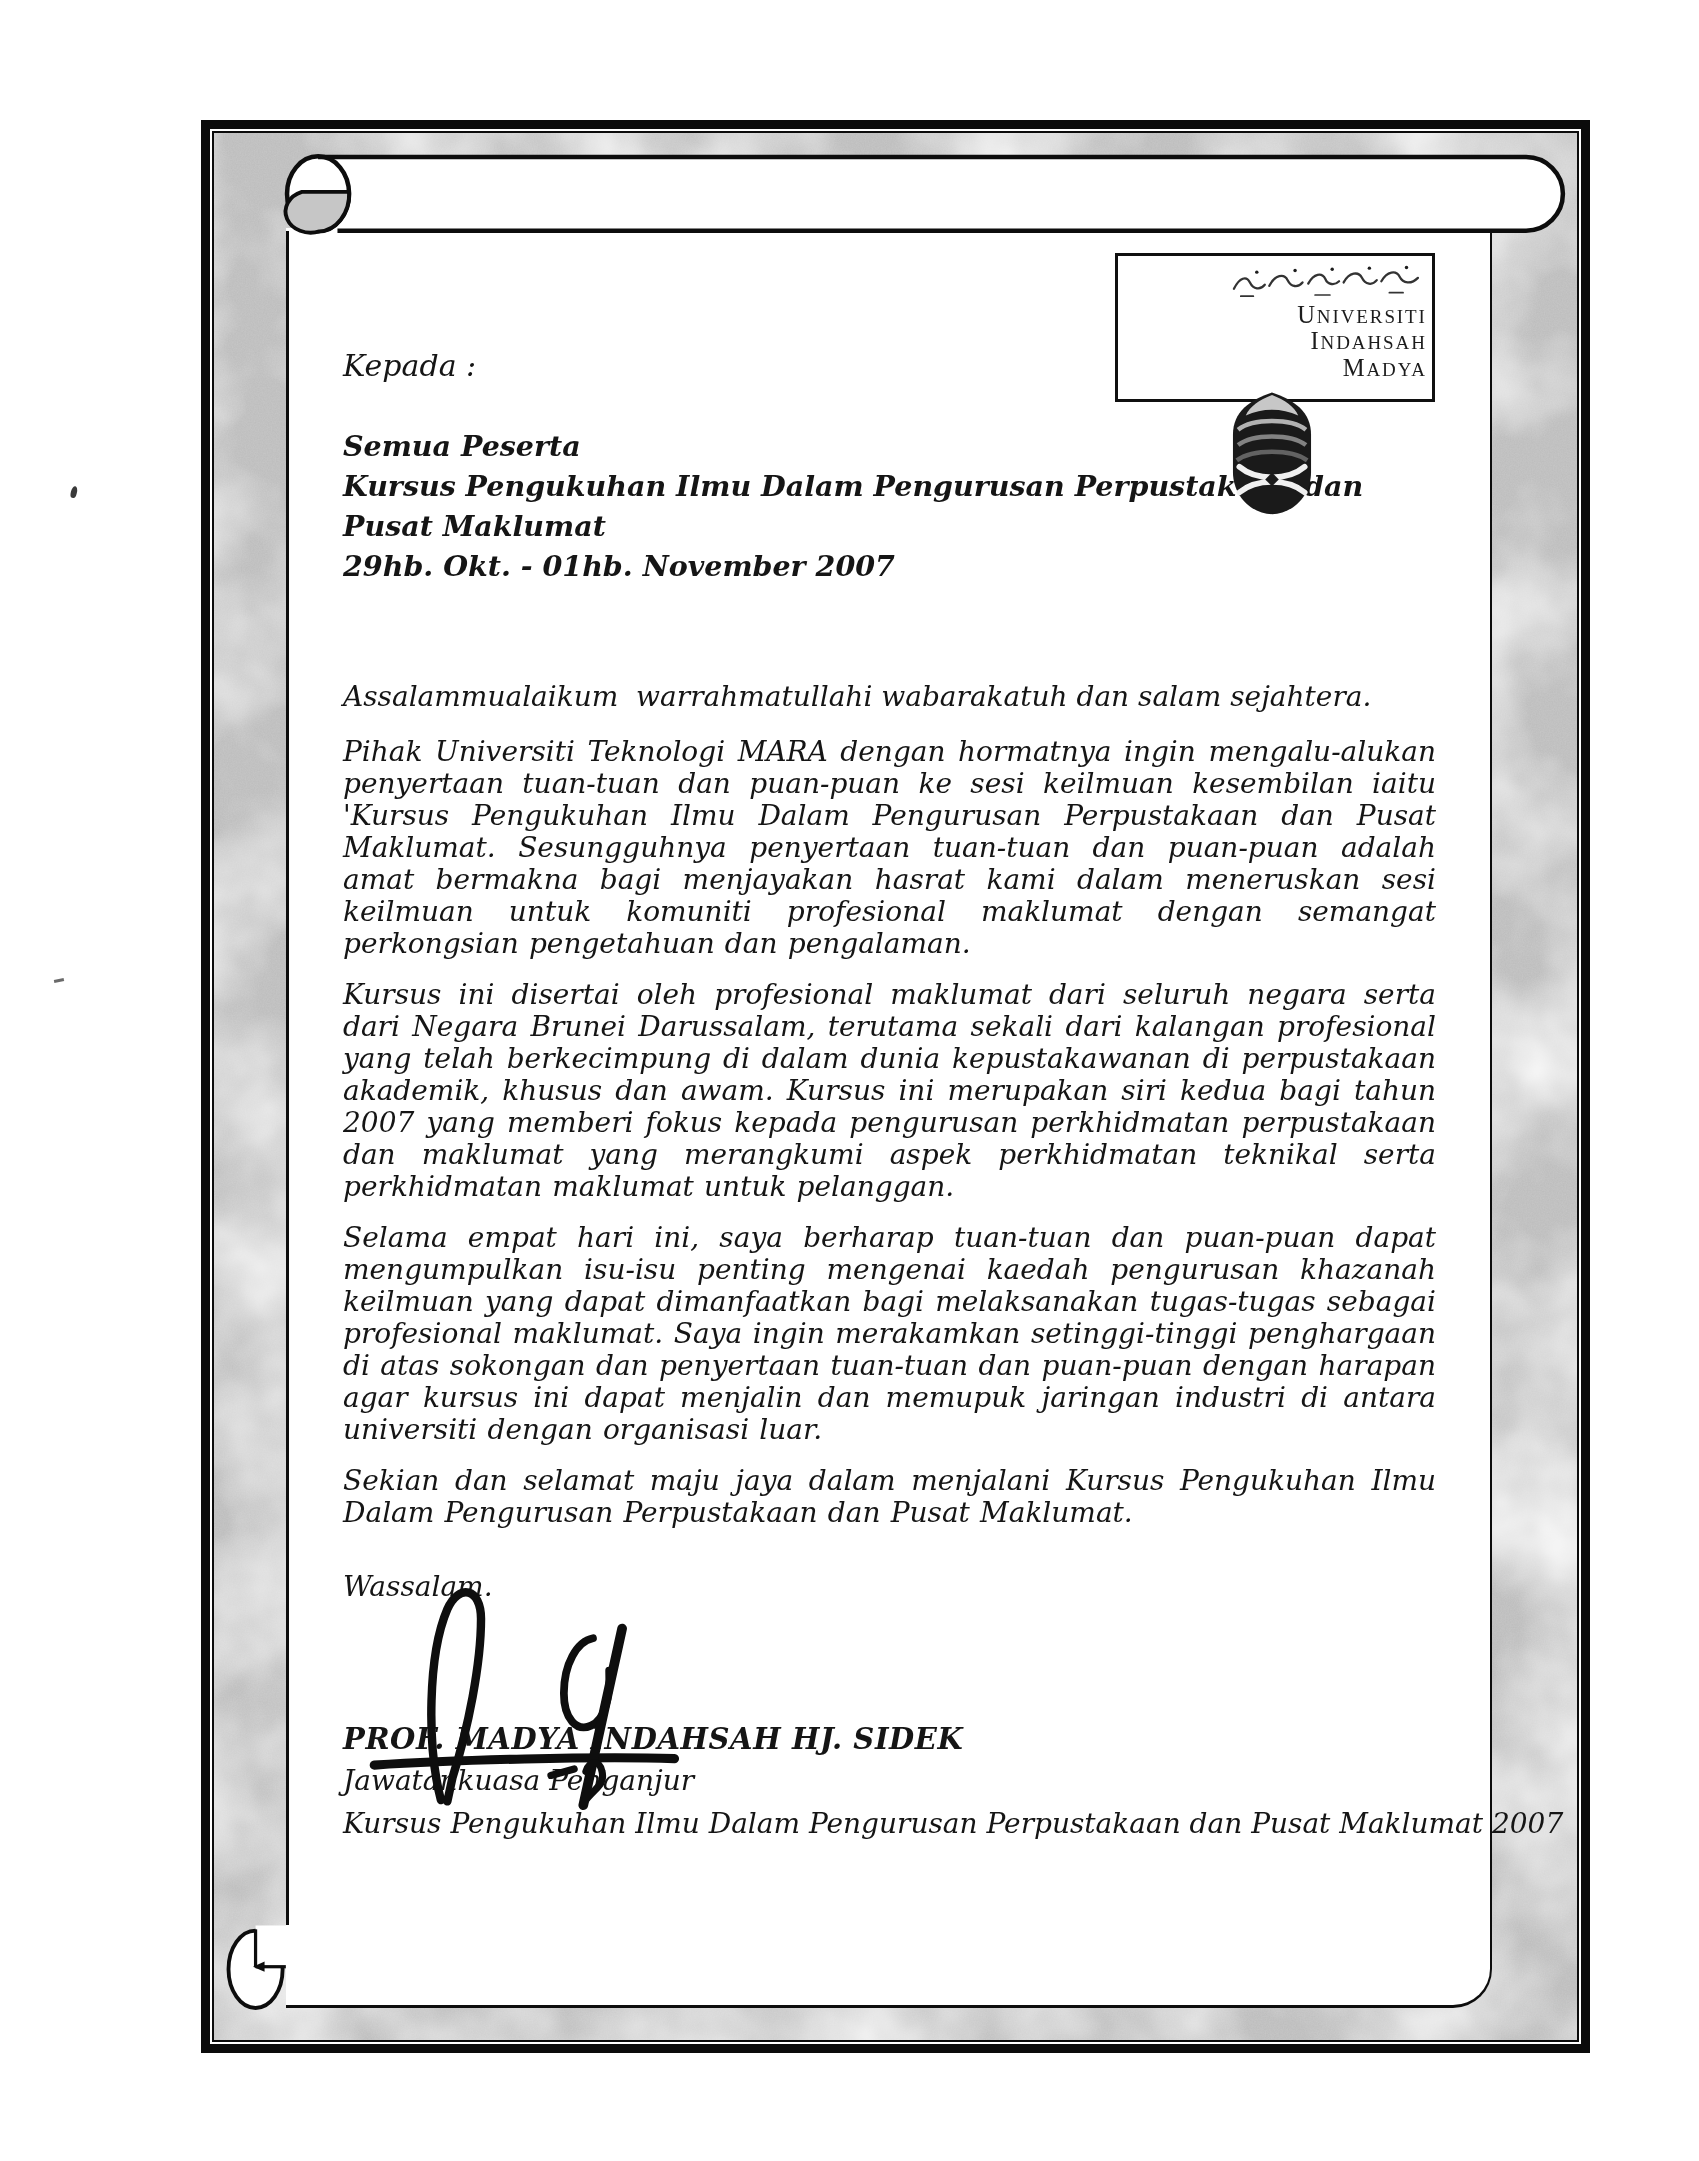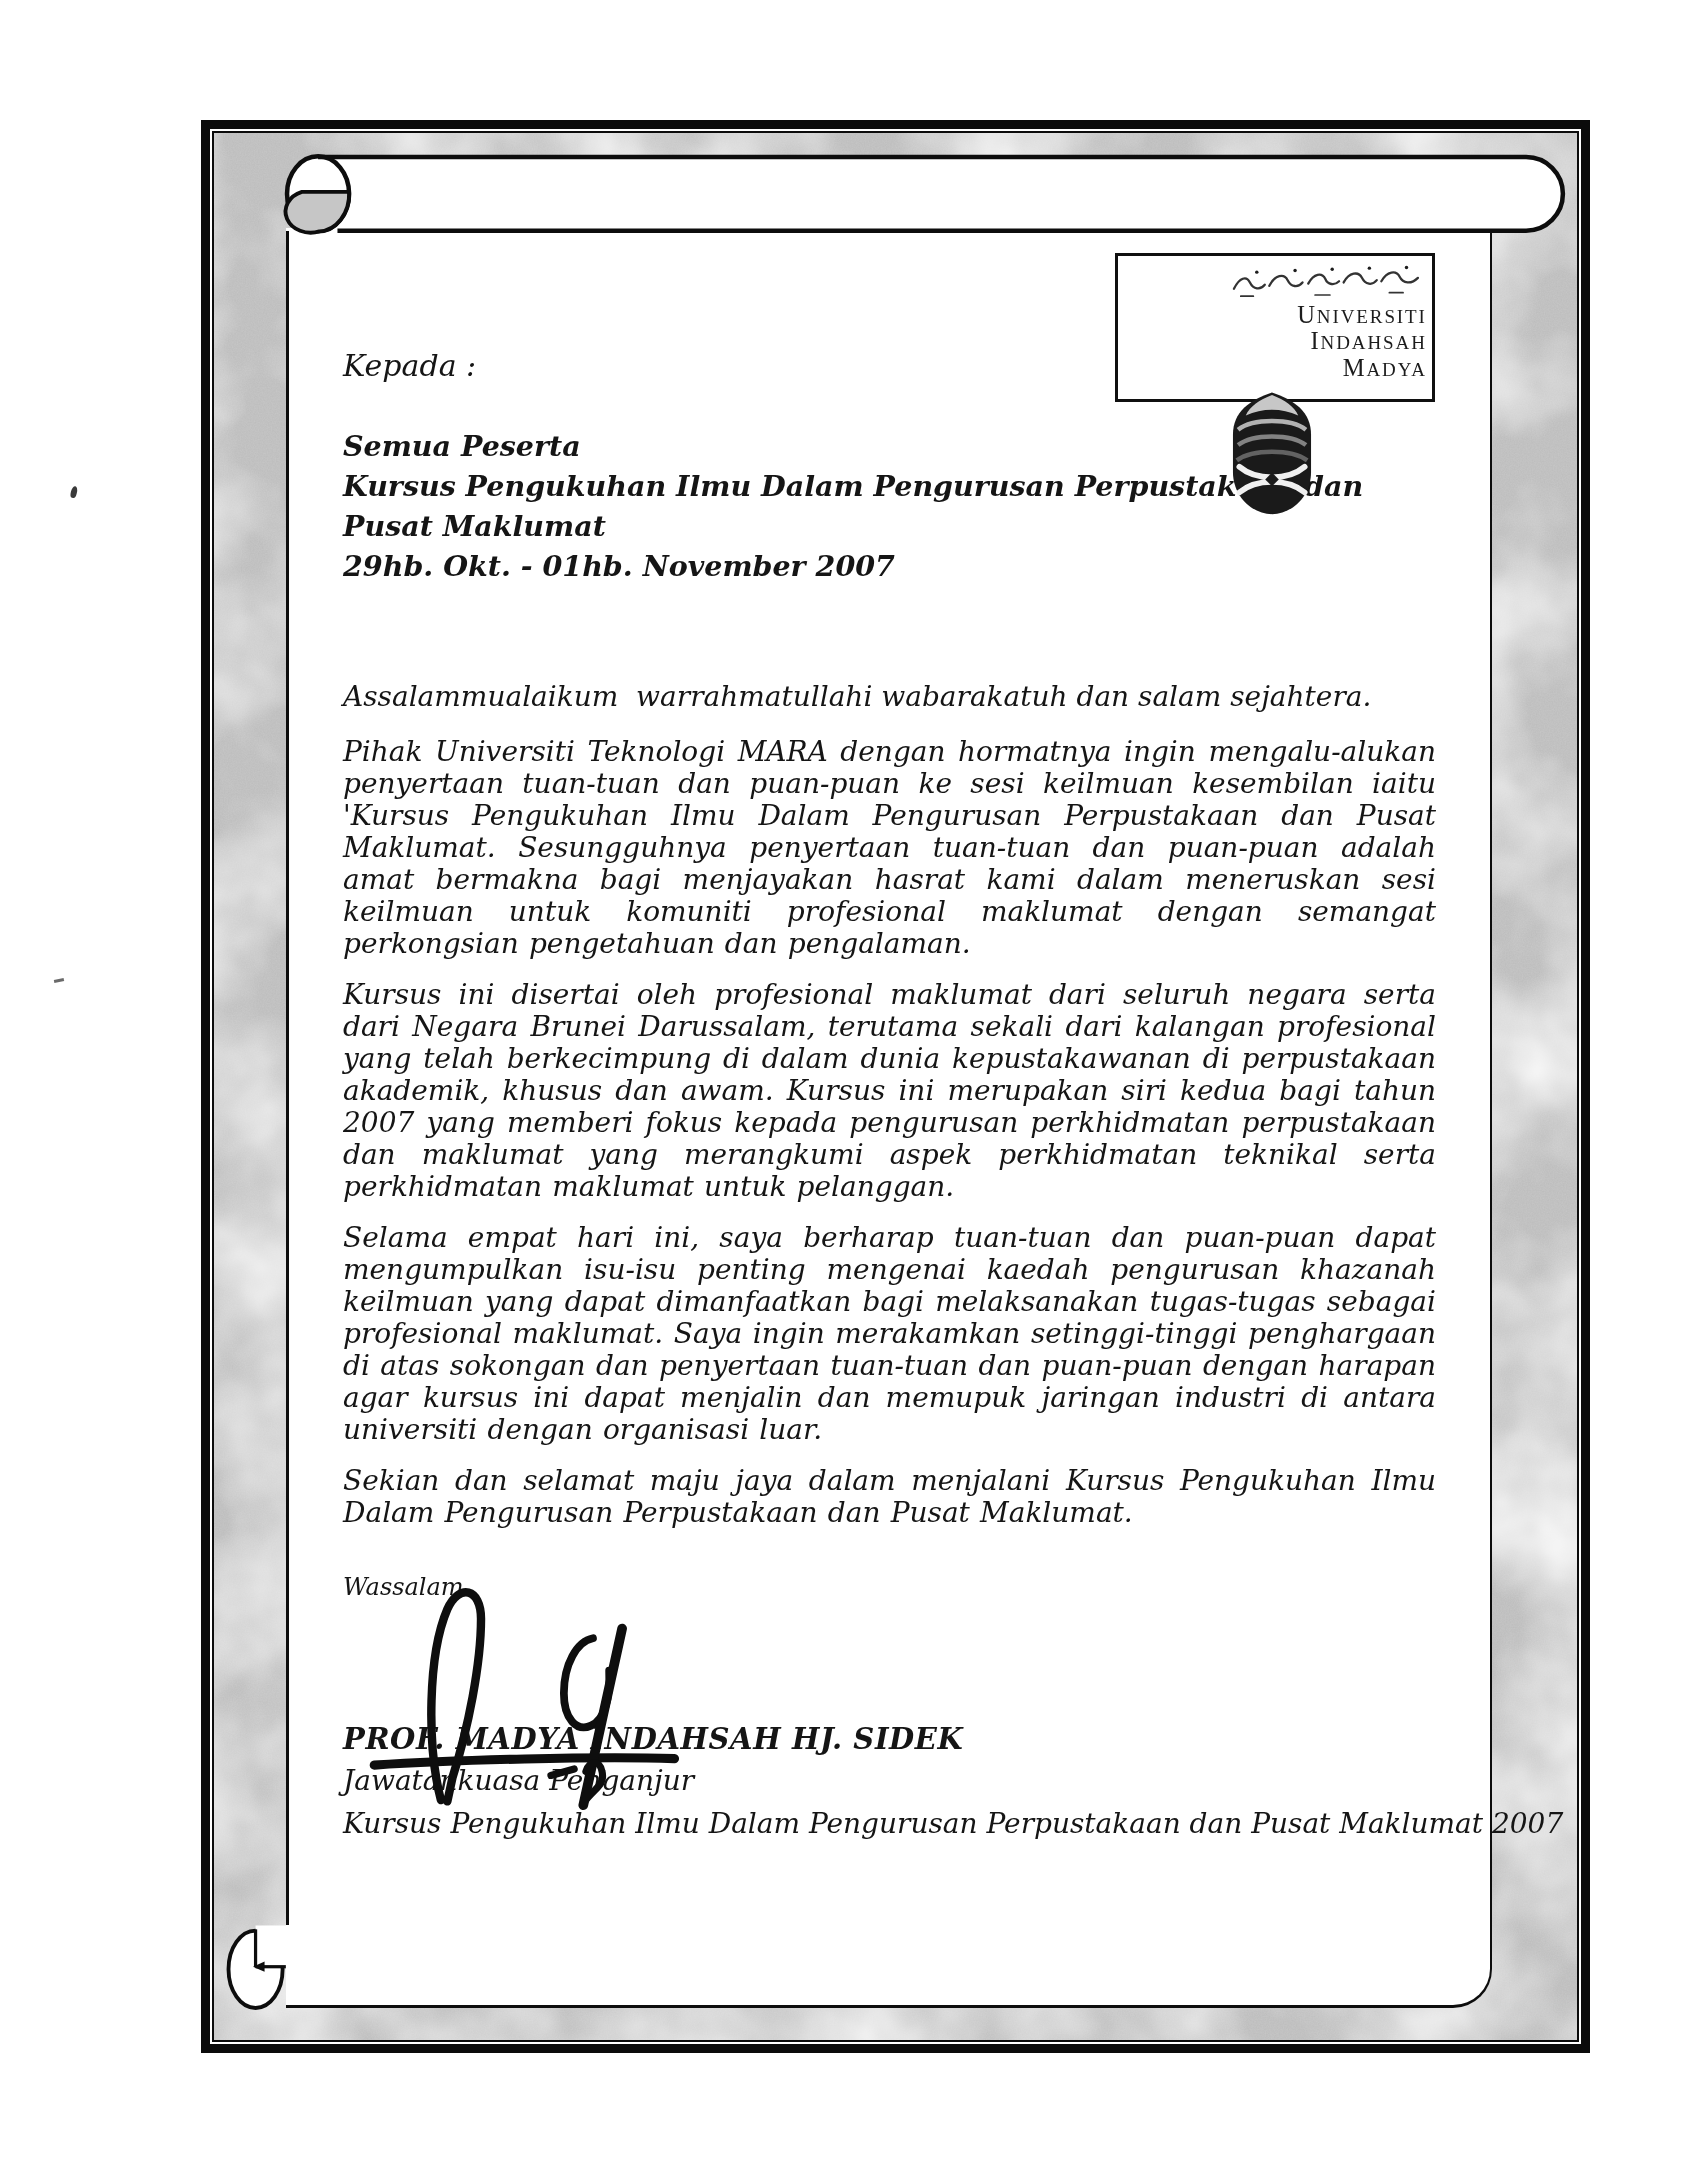--- a/index.html
+++ b/index.html
@@ -21,21 +21,21 @@
   .banner-svg{position:absolute;left:246px;top:146px;z-index:3;}
   .curl-svg{position:absolute;left:224px;top:1925px;z-index:4;}
   
   .content{position:absolute;left:343px;top:348px;width:1093px;z-index:4;
            font-style:italic;color:#151515;}
   .kepada{font-size:30px;font-weight:400;line-height:36px;margin:0;}
   .addressee{margin:42px 0 0 0;font-size:28.5px;font-weight:700;line-height:40px;}
   .salutation{margin:91px 0 12px 0;font-size:28px;line-height:40px;white-space:pre-wrap;}
   .para{margin:19px 0 0 0;font-size:28px;line-height:32px;text-align:justify;
         word-spacing:1.3px;}
-  .closing{margin:38px 0 0 0;font-size:24px;line-height:40px;}
+  .closing{margin:38px 0 0 0;font-size:28px;line-height:40px;}
   .sig-block{margin:112px 0 0 0;}
   .sig-name{font-size:29px;font-weight:700;line-height:40px;letter-spacing:0.6px;margin:0;}
   .sig-title{font-size:28px;line-height:43px;margin:0;}
   .sig-org{font-size:28px;line-height:43px;margin:0;white-space:nowrap;}
   
   .logo-box{position:absolute;left:1115px;top:253px;width:320px;height:149px;
             background:#ffffff;border:3.9px solid #101010;box-sizing:border-box;z-index:5;
             display:flex;align-items:stretch;font-family:"Liberation Serif", serif;flex-direction:column;}
   .logo-left{flex:1 1 auto;padding:6.5px 5.2px 3.9px 9px;display:flex;flex-direction:column;
              align-items:flex-end;justify-content:flex-start;}

